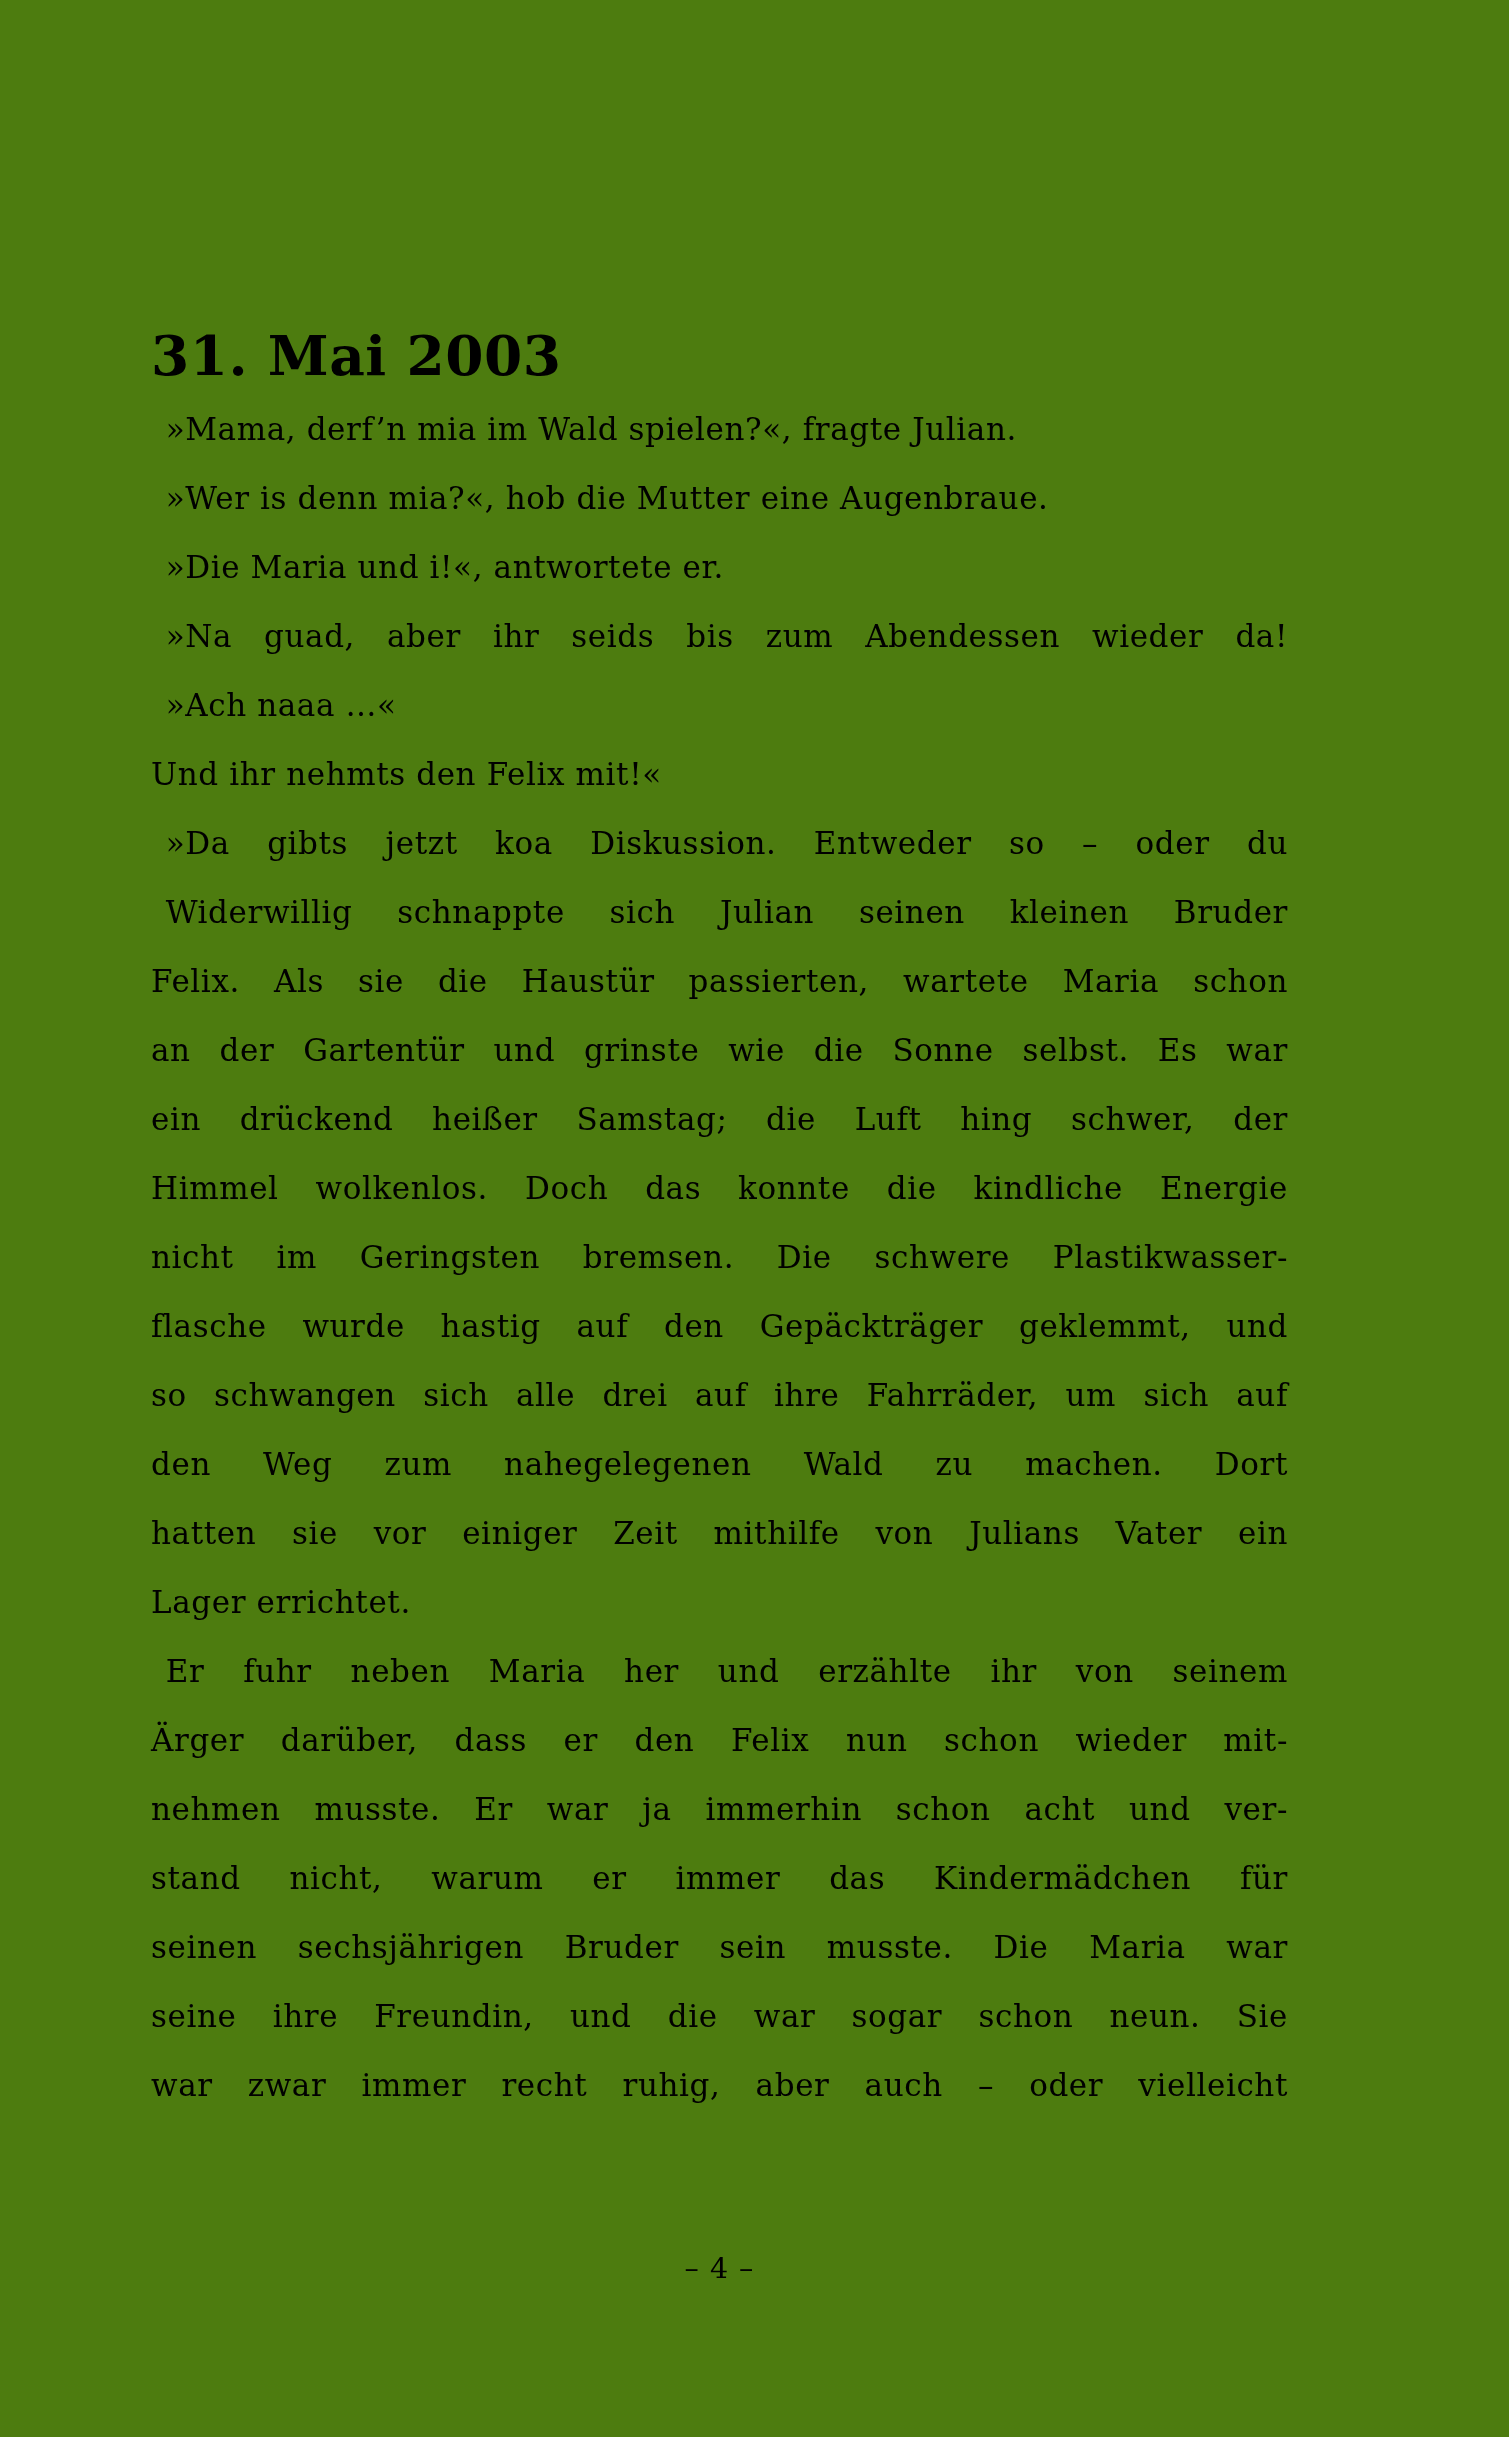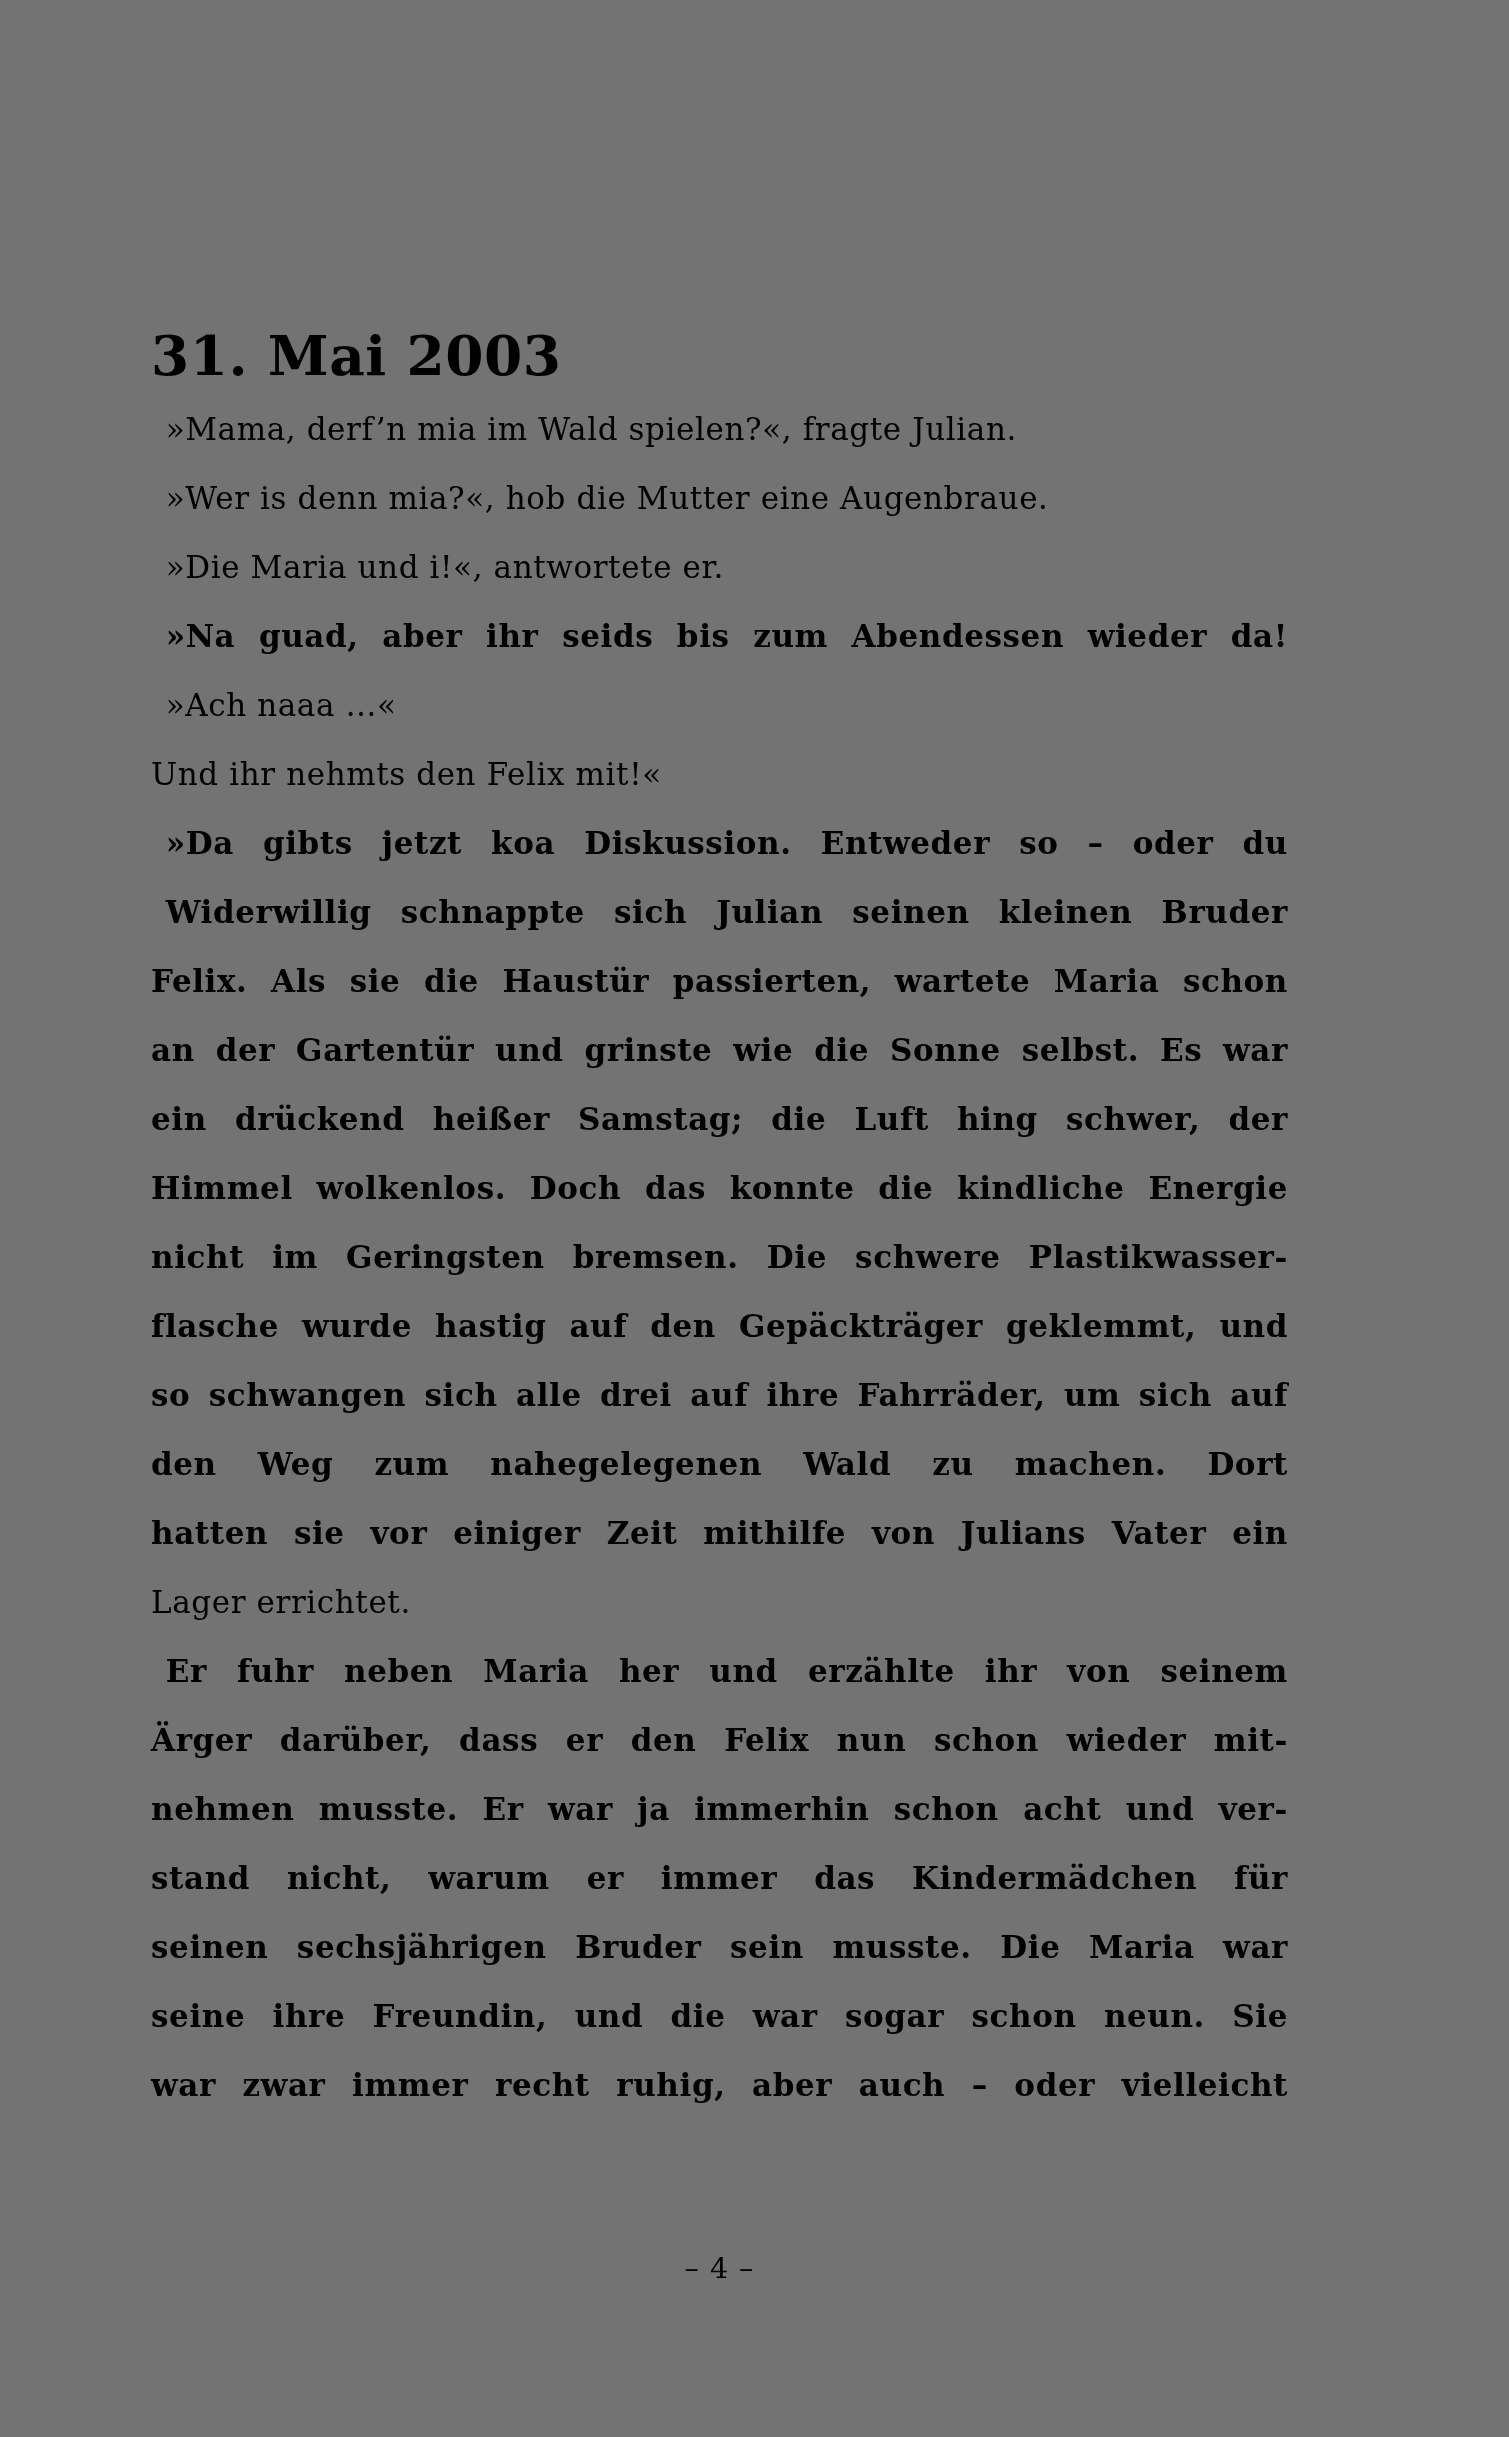--- a/index.html
+++ b/index.html
@@ -13,21 +13,21 @@
     color: #000000;
     font-family: "DejaVu Serif", "Liberation Serif", serif;
     position: relative;
     overflow: hidden;
   }
   .page {
     position: absolute;
     left: 0; top: 0;
     width: 1509px;
     height: 2438px;
-    background: #737373;
+    background: #4d7c0f;
   }
   .chapter-heading {
     position: absolute;
     left: 151px;
     top: 287px;
     font-size: 55px;
     font-weight: bold;
     line-height: 1.15;
     letter-spacing: 0.5px;
     white-space: nowrap;
@@ -40,21 +40,20 @@
   }
   .line {
     height: 69px;
     line-height: 69px;
     font-size: 31px;
     letter-spacing: 0.6px;
   }
   .line.justify {
     text-align: justify;
     text-align-last: justify;
-    font-weight: bold;
   }
   .line.indent {
     padding-left: 14.7px;
   }
   .italic {
   }
   .page-number {
     position: absolute;
     left: 151px;
     top: 2244px;

